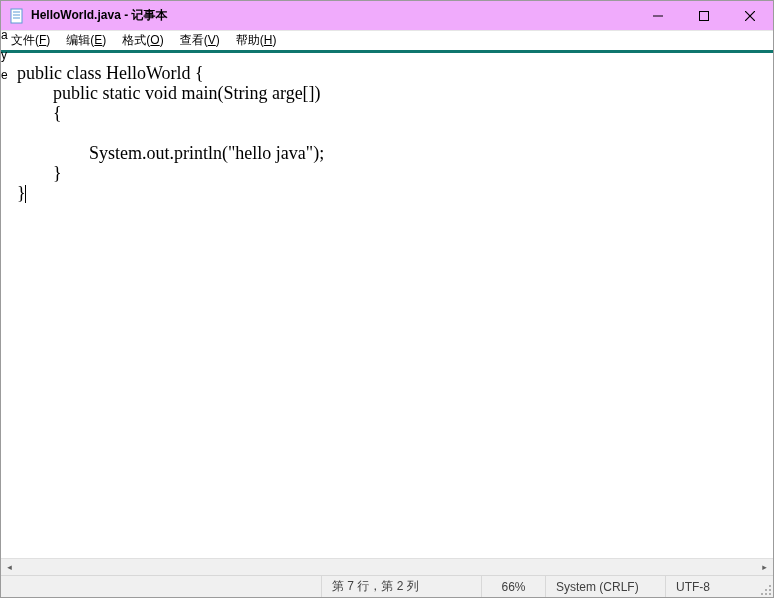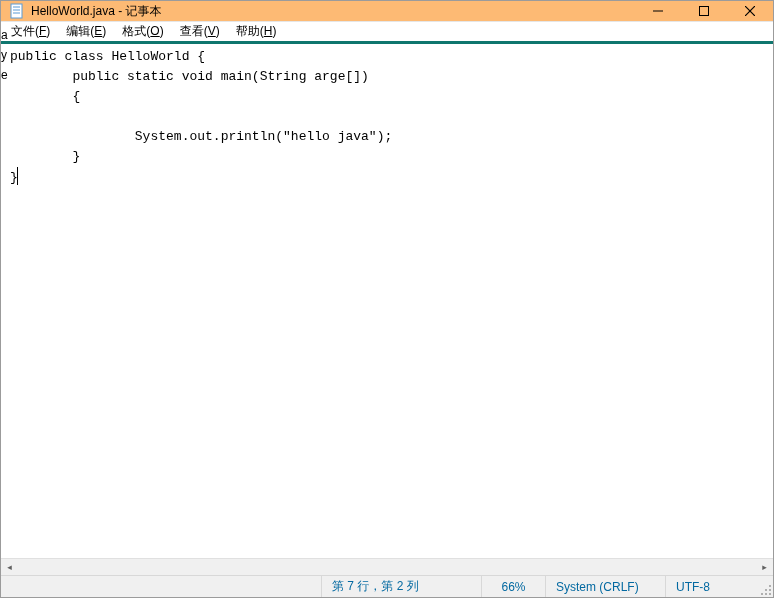--- a/index.html
+++ b/index.html
@@ -14,26 +14,27 @@
     position: relative;
     width: 774px;
     height: 598px;
     background: #fff;
     border: 1px solid #9b9b9b;
     display: flex;
     flex-direction: column;
   }
   
   .titlebar {
-    height: 21px;
+    height: 30px;
     display: flex;
     align-items: center;
-    background: #fdba74;
+    background: #f0abfc;
     border-bottom: 1px solid #e6e6e6;
     padding-left: 4px;
+    font-weight: bold;
   }
   .titlebar .icon {
     width: 16px; height: 16px;
     margin: 0 6px 0 4px;
     display: inline-flex; align-items: center; justify-content: center;
   }
   .titlebar .title {
     font-size: 12px;
     flex: 0 0 auto;
     color: #000;
@@ -77,24 +78,24 @@
   .left-edge span { display: block; height: 20px; }
 
   
   .editor {
     flex: 1;
     position: relative;
     overflow: hidden;
     background: #fff;
   }
   .editor pre {
-    margin: 1px;
+    margin: 8px;
     padding: 2px 2px 2px 8px;
-    font-family: Liberation Mono, monospace;
-    font-size: 13px;
+    font-family: Liberation Serif, serif;
+    font-size: 18px;
     line-height: 20px;
     white-space: pre;
     color: #000;
   }
   .caret {
     display: inline-block;
     width: 1px; height: 18px;
     background: #000;
     vertical-align: text-bottom;
     margin-left: -1px;
@@ -117,21 +118,21 @@
   .hscroll .track { flex: 1; height: 17px; background: #f0f0f0; }
 
   
   .statusbar {
     height: 22px;
     border-top: 1px solid #d8d8d8;
     background: #f0f0f0;
     display: flex;
     align-items: stretch;
     font-size: 12px;
-    color: #0369a1;
+    color: #404040;
   }
   .statusbar .cell {
     border-left: 1px solid #d8d8d8;
     display: flex; align-items: center;
     padding: 0 10px;
     white-space: nowrap;
   }
   .statusbar .grow { flex: 1; border-left: none; }
   .statusbar .cell.pos   { width: 160px; }
   .statusbar .cell.zoom  { width: 64px; justify-content: center; }

